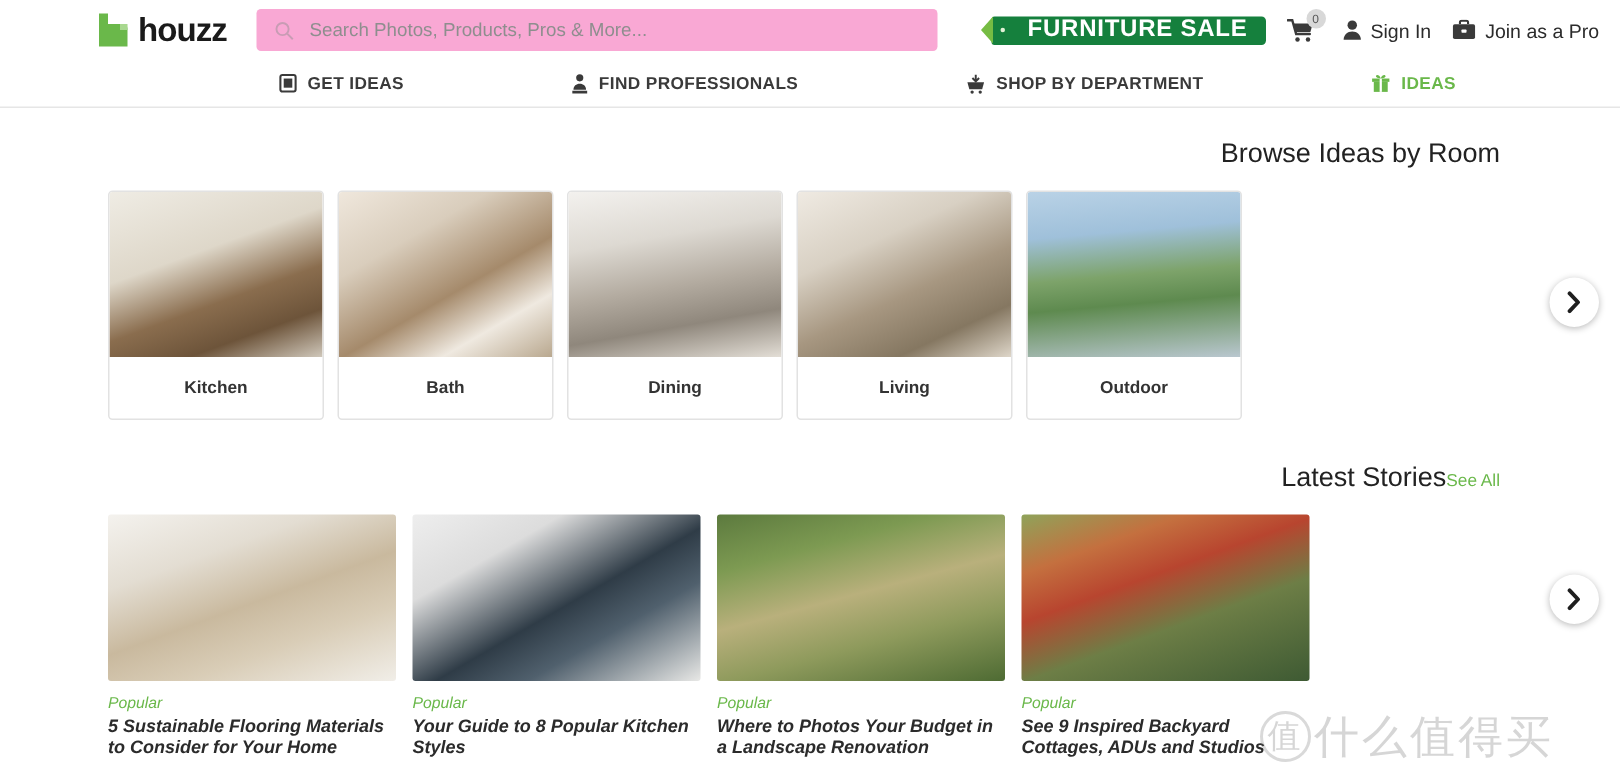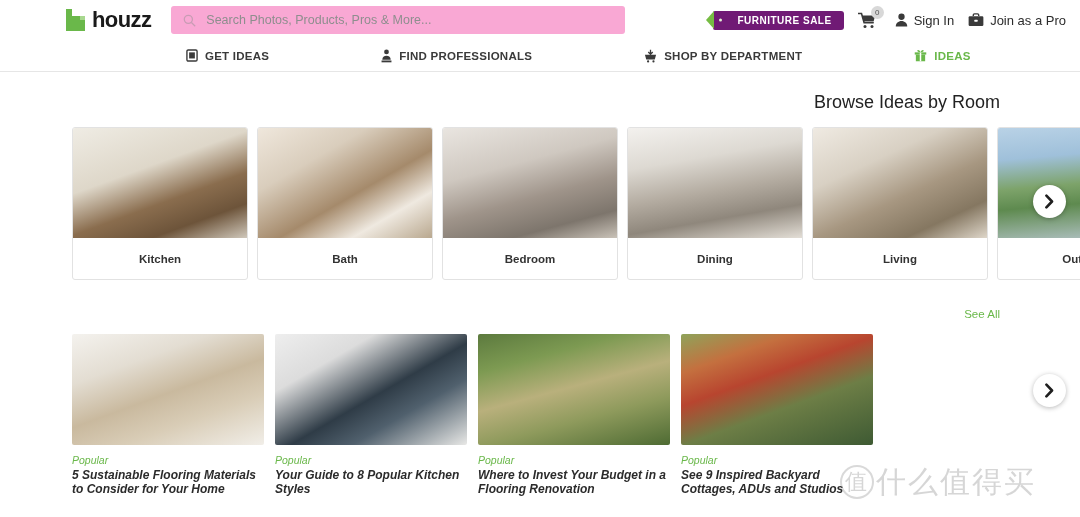--- a/index.html
+++ b/index.html
@@ -56,23 +56,23 @@
   }
   .search-input::placeholder { color: #8e8e8e; }
 
   .header-right {
     margin-left: auto;
     display: flex; align-items: center; gap: 14px;
   }
   .sale-tag {
     position: relative;
     height: 19px;
-    background: #701a75;
+    background: #15803d;
     color: #fff;
-    font-size: 10px; font-weight: bold; letter-spacing: .5px;
+    font-size: 16px; font-weight: bold; letter-spacing: .5px;
     display: flex; align-items: center;
     padding: 0 12px 0 24px;
     border-radius: 2px 3px 3px 2px;
     cursor: pointer;
     white-space: nowrap;
   }
   .sale-tag::before {
     content: ""; position: absolute; left: 6px; top: 50%;
     transform: translateY(-50%);
     width: 3px; height: 3px; border-radius: 50%;
@@ -128,21 +128,21 @@
     font-size: 18px; font-weight: normal; color: #222;
   }
   .see-all { font-size: 11.5px; color: #6ab84a; cursor: pointer; }
 
   
   .rooms-wrap { position: relative; margin-top: 14px; }
   .rooms {
     display: flex; gap: 9px;
   }
   .room-card {
-    width: 176px;
+    width: 144px;
     border: 1px solid #e2e2e2;
     border-radius: 3px;
     overflow: hidden;
     background: #fff;
     cursor: pointer;
     flex: 0 0 auto;
     text-align: center;
   }
   .room-img { height: 110px; width: 100%; }
   .room-label {
@@ -319,24 +319,20 @@
         <div class="room-card">
           <div class="room-img img-kitchen"></div>
           <div class="room-label">Kitchen</div>
         </div>
 
         <div class="room-card">
           <div class="room-img img-bath"></div>
           <div class="room-label">Bath</div>
         </div>
 
-        <div class="room-card">
-          <div class="room-img img-bedroom"></div>
-          <div class="room-label">Bedroom</div>
-        </div>
 
         <div class="room-card">
           <div class="room-img img-dining"></div>
           <div class="room-label">Dining</div>
         </div>
 
         <div class="room-card">
           <div class="room-img img-living"></div>
           <div class="room-label">Living</div>
         </div>
@@ -351,20 +347,21 @@
       <div class="carousel-btn" style="right:-26px; top:58px;">
         <svg width="11" height="15" viewBox="0 0 11 15">
           <path d="M2.4 1.6L8 7.5l-5.6 5.9" fill="none" stroke="#1f1f1f" stroke-width="2.6" stroke-linecap="round" stroke-linejoin="round"></path>
         </svg>
       </div>
     </div>
   </div>
 
   <div style="padding-top:28px;">
     <div class="section-head">
+      <div class="section-title">Latest Stories</div>
       <div class="see-all">See All</div>
     </div>
 
     <div class="stories-wrap">
       <div class="stories">
 
         <div class="story-card">
           <div class="story-img img-story1"></div>
           <div class="story-tag">Popular</div>
           <div class="story-title">5 Sustainable Flooring Materials to Consider for Your Home</div>
@@ -372,21 +369,21 @@
 
         <div class="story-card">
           <div class="story-img img-story2"></div>
           <div class="story-tag">Popular</div>
           <div class="story-title">Your Guide to 8 Popular Kitchen Styles</div>
         </div>
 
         <div class="story-card">
           <div class="story-img img-story3"></div>
           <div class="story-tag">Popular</div>
-          <div class="story-title">Where to Invest Your Budget in a Flooring Renovation</div>
+          <div class="story-title">Where to Photos Your Budget in a Landscape Renovation</div>
         </div>
 
         <div class="story-card">
           <div class="story-img img-story4"></div>
           <div class="story-tag">Popular</div>
           <div class="story-title">See 9 Inspired Backyard Cottages, ADUs and Studios</div>
         </div>
 
       </div>
 

